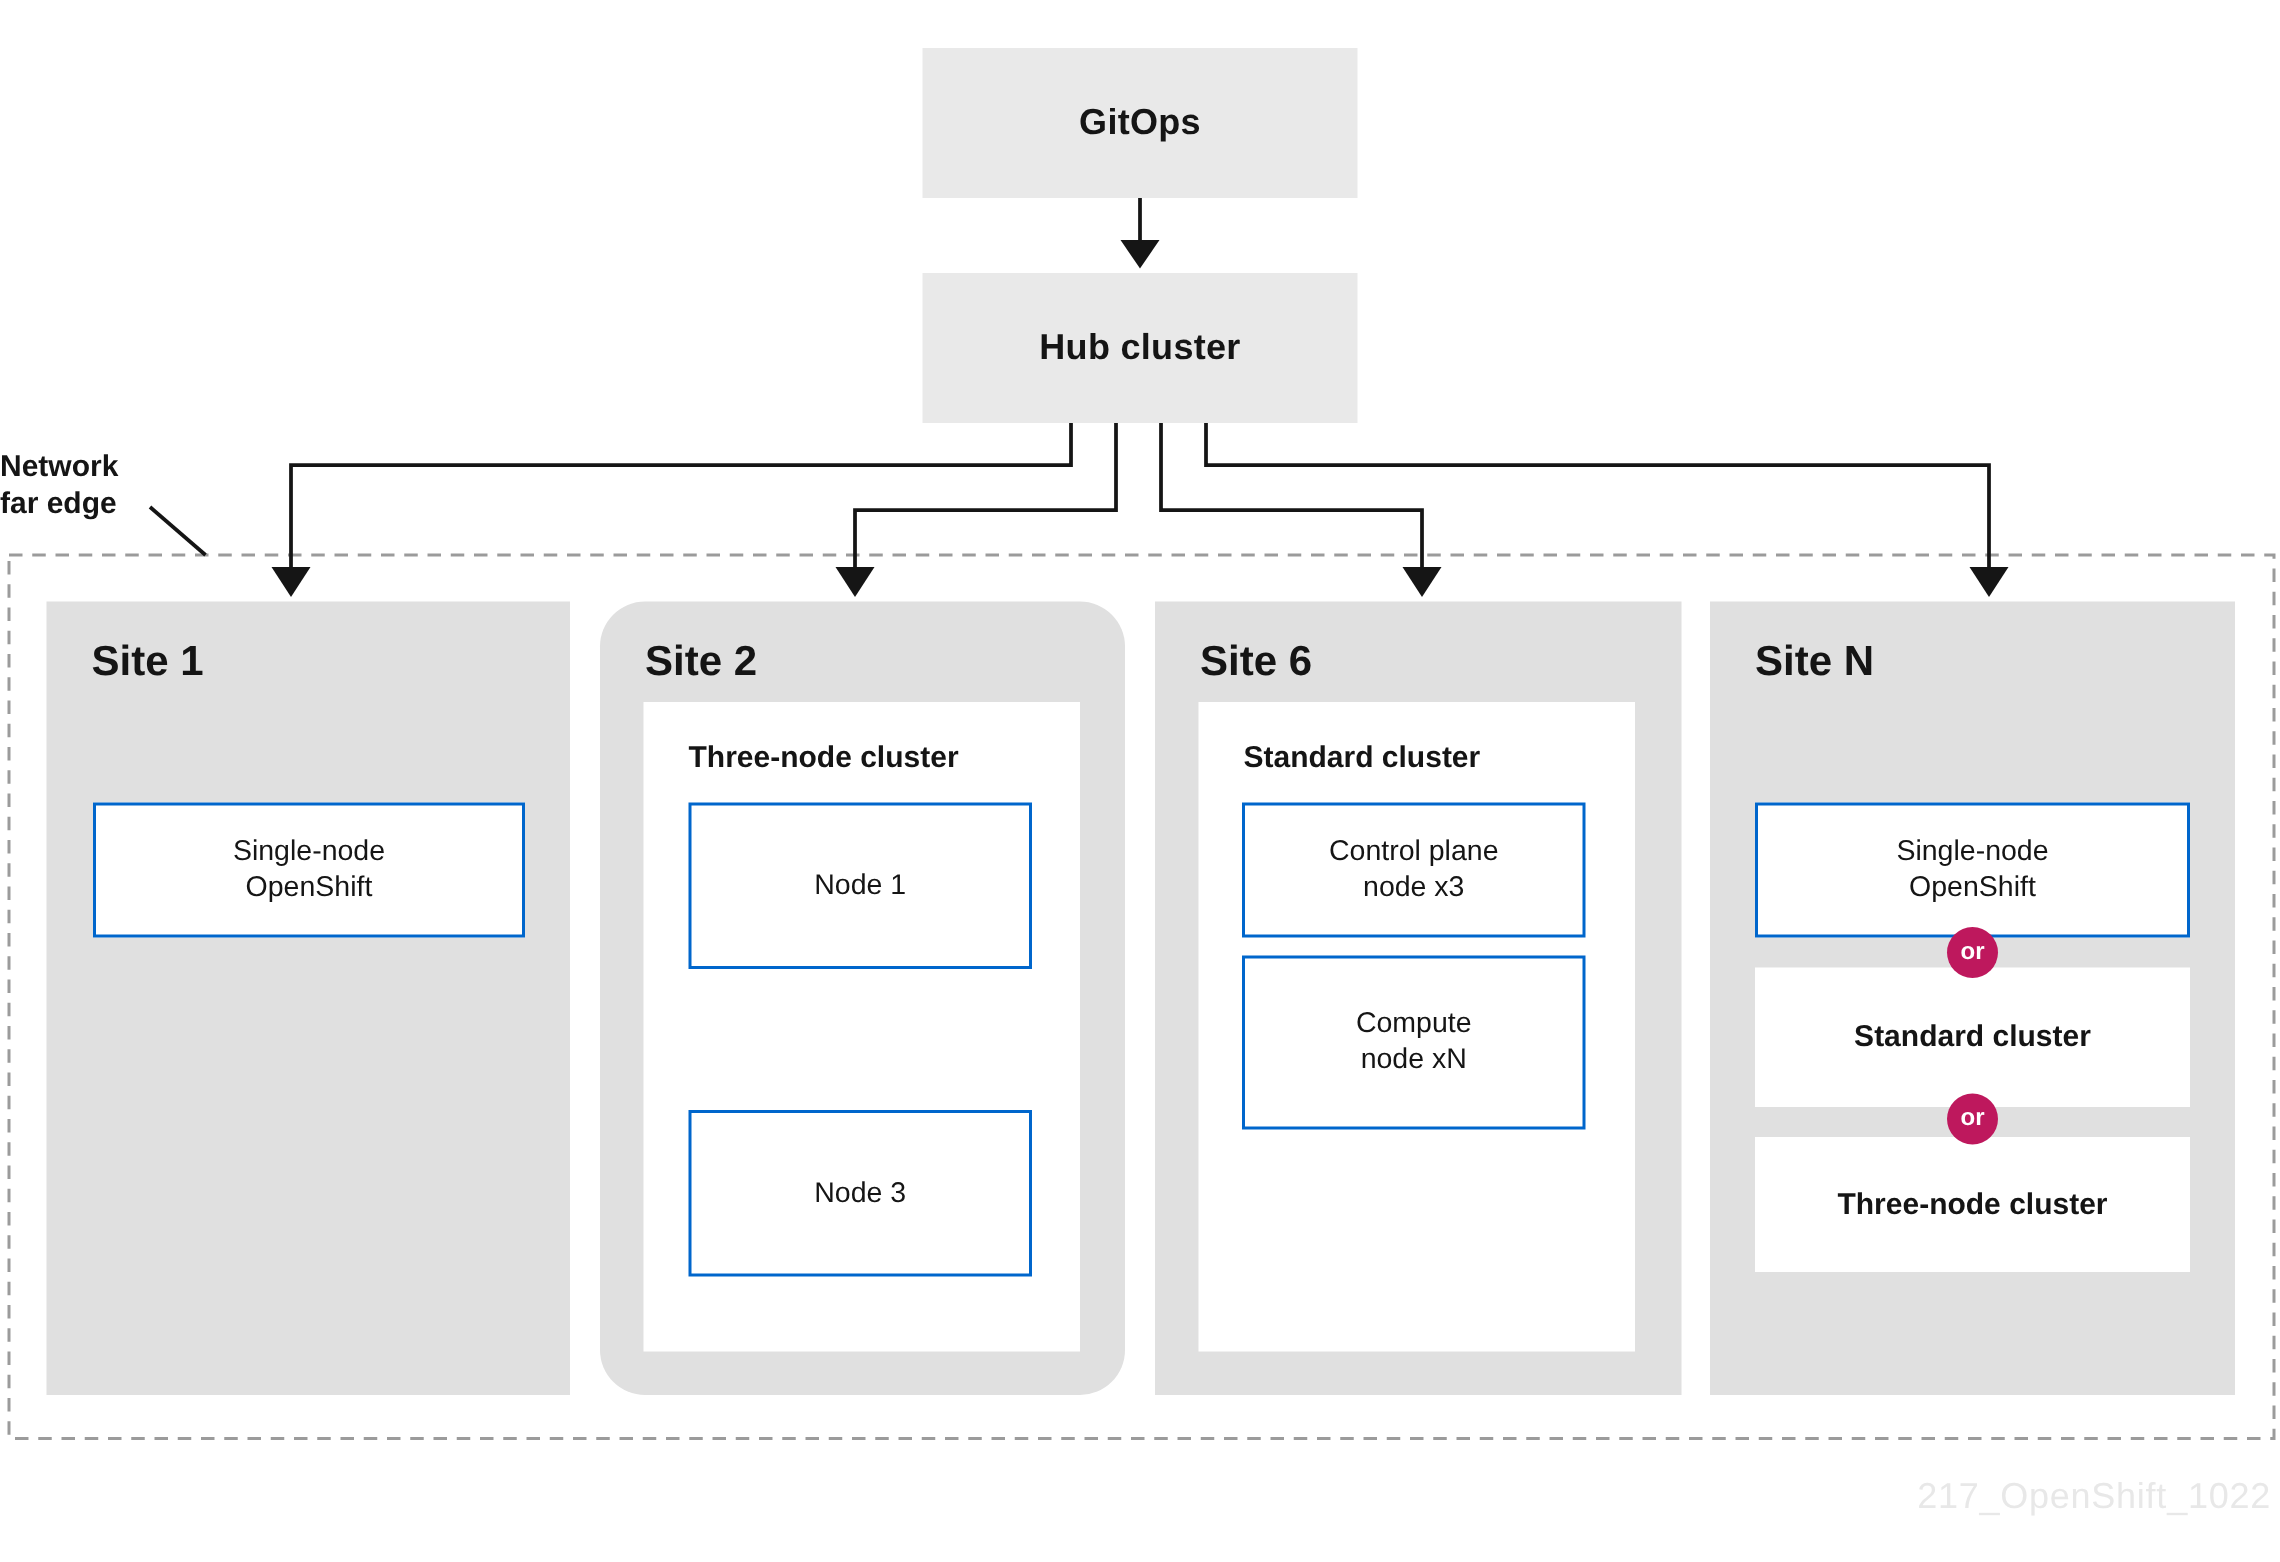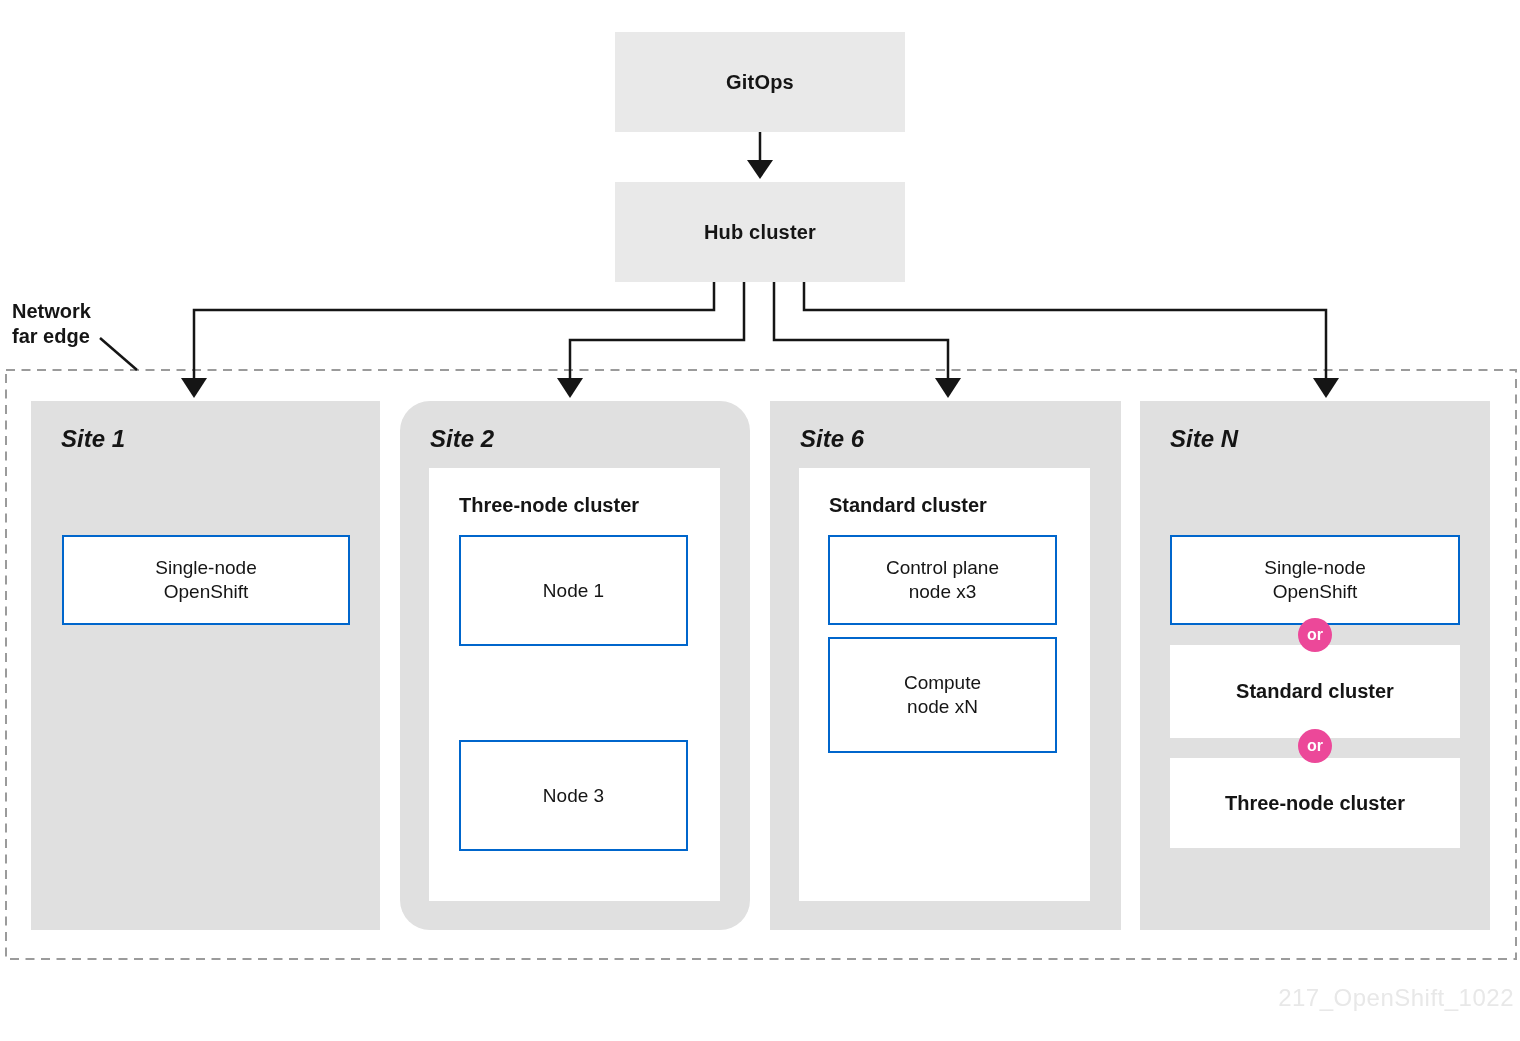--- a/index.html
+++ b/index.html
@@ -6,34 +6,34 @@
   .canvas{
     position:relative;width:1520px;height:1041px;background:#ffffff;
     font-family:"Liberation Sans",sans-serif;color:#151515;overflow:hidden;
   }
   .connectors{position:absolute;left:0;top:0;pointer-events:none;}
 
   .topbox{
     position:absolute;width:290px;height:100px;background:#e9e9e9;
     display:flex;align-items:center;justify-content:center;
   }
-  .topbox .lbl{font-weight:bold;font-size:20px;letter-spacing:.2px;}
+  .topbox .lbl{font-weight:bold;font-size:24px;letter-spacing:.2px;}
   #gitops{left:615px;top:32px;}
   #hub{left:615px;top:182px;}
 
   .netlabel{
-    position:absolute;left:12px;top:299px;font-weight:bold;font-size:20px;line-height:25px;
+    position:absolute;left:0;top:299px;font-weight:bold;font-size:20px;line-height:25px;
   }
 
   .site{position:absolute;top:401px;height:529px;background:#e0e0e0;}
   #site1{left:31px;width:349px;}
   #site2{left:400px;width:350px;border-radius:30px;}
   #site3{left:770px;width:351px;}
   #siteN{left:1140px;width:350px;}
-  .site-title{position:absolute;left:30px;top:24px;font-weight:bold;font-size:24px;font-style:italic;}
+  .site-title{position:absolute;left:30px;top:24px;font-weight:bold;font-size:28px;}
 
   .whitebox{position:absolute;left:29px;top:67px;width:291px;height:433px;background:#ffffff;}
   .cluster-title{position:absolute;left:30px;top:26px;font-weight:bold;font-size:20px;white-space:nowrap;}
 
   .bluebox{
     position:absolute;box-sizing:border-box;background:#ffffff;border:2px solid #0066cc;
     display:flex;align-items:center;justify-content:center;
     text-align:center;font-size:19px;line-height:24px;
   }
   #site1-node{left:31px;top:134px;width:288px;height:90px;}
@@ -46,21 +46,21 @@
   .optionbox{
     position:absolute;left:30px;width:290px;background:#ffffff;
     display:flex;align-items:center;justify-content:center;
     font-weight:bold;font-size:20px;text-align:center;
   }
   #optStd{top:244px;height:93px;}
   #optThree{top:357px;height:90px;}
 
   .orcircle{
     position:absolute;left:158px;width:34px;height:34px;border-radius:50%;
-    background:#ec4899;color:#ffffff;display:flex;align-items:center;justify-content:center;
+    background:#be185d;color:#ffffff;display:flex;align-items:center;justify-content:center;
     font-weight:bold;font-size:16px;z-index:3;
   }
   #or1{top:217px;} #or2{top:328px;}
 
   .watermark{position:absolute;right:6px;top:984px;font-size:24px;color:#e8e8e8;letter-spacing:.5px;}
 </style>
 </head>
 <body>
 
 <div class="canvas">

